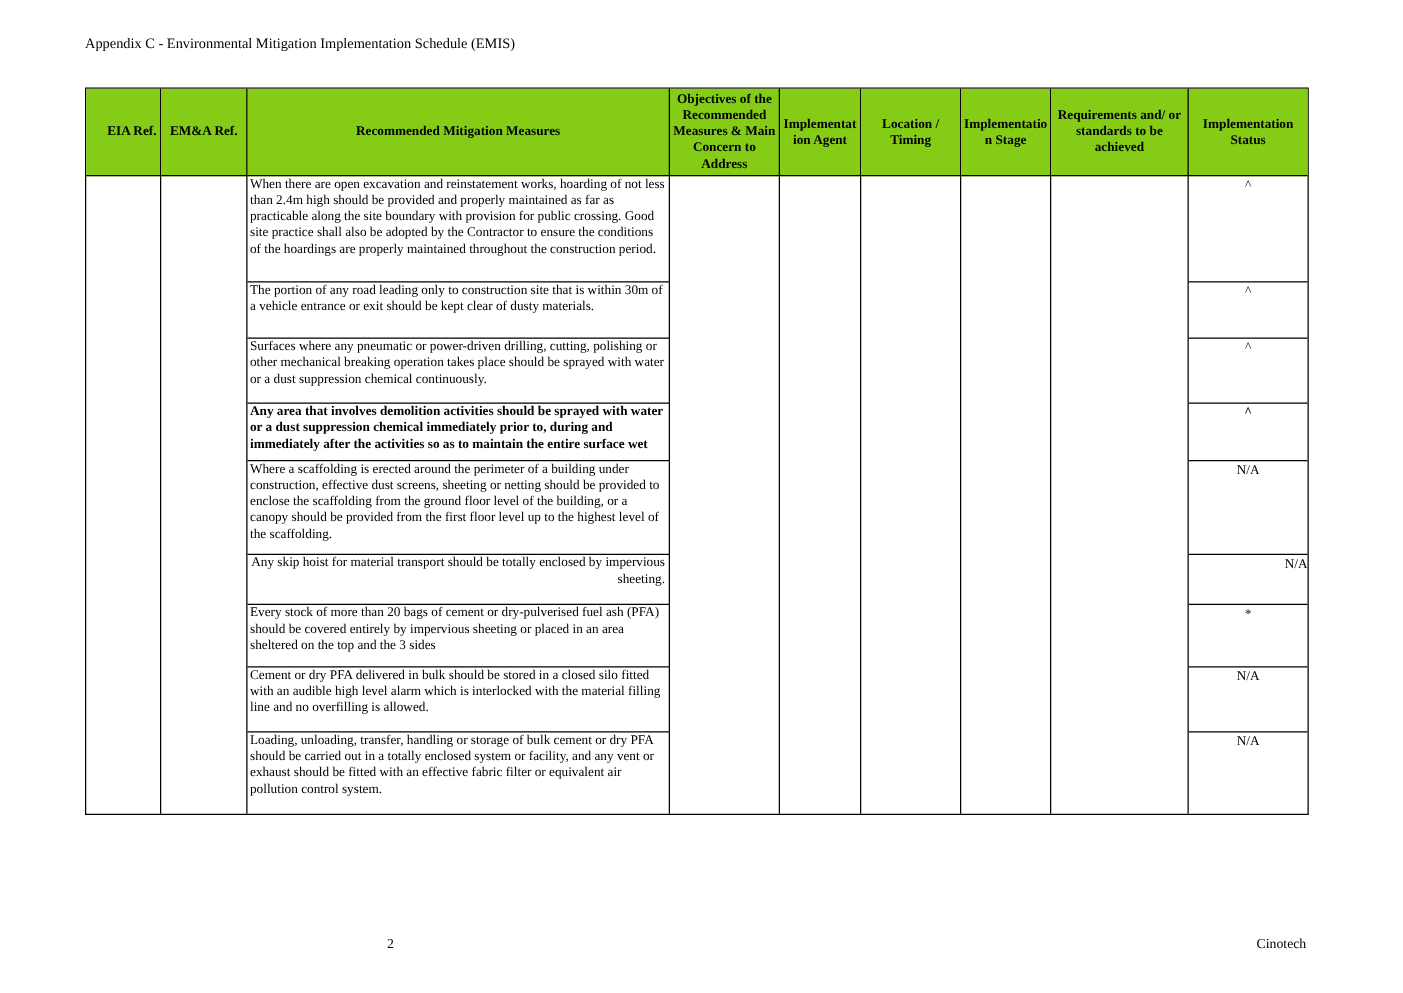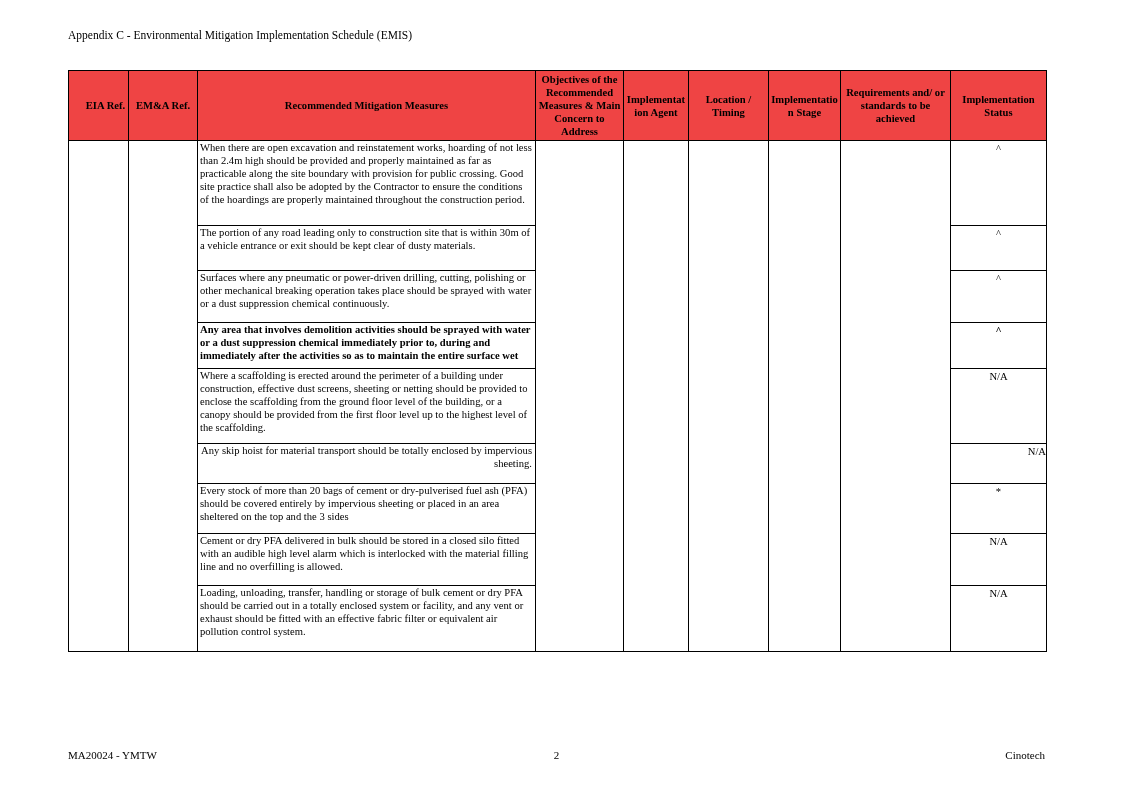--- a/index.html
+++ b/index.html
@@ -29,21 +29,21 @@
     left: 68px;
     top: 70px;
     display: grid;
     grid-template-columns: 60px 69px 338px 88px 65px 80px 72px 110px 95px;
     grid-template-rows: 70px 85px 45px 52px 46px 75px 40px 50px 52px 65px;
     border: 1px solid #000000;
   }
   .emis-table > div { box-sizing: border-box; }
   .th {
     grid-row: 1;
-    background: #ef4444;
+    background: #84cc16;
     border-right: 1px solid #000000;
     border-bottom: 1px solid #000000;
     display: flex;
     align-items: center;
     justify-content: center;
     text-align: center;
     font-weight: bold;
     font-size: 10.6px;
     line-height: 13px;
     padding: 1px 2px;
@@ -136,18 +136,17 @@
     <div class="status r3">^</div>
     <div class="status r4">^</div>
     <div class="status r5">N/A</div>
     <div class="status r6">N/A</div>
     <div class="status r7">*</div>
     <div class="status r8">N/A</div>
     <div class="status r9">N/A</div>
   </div>
 
   <div class="footer">
-    <span class="f-left">MA20024 - YMTW</span>
     <span class="f-center">2</span>
     <span class="f-right">Cinotech</span>
   </div>
 
 </div>
 
 </body></html>

